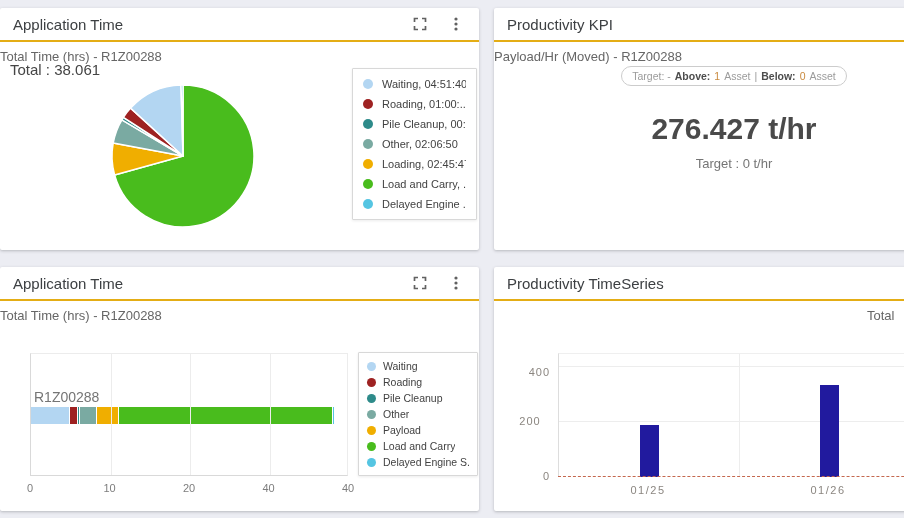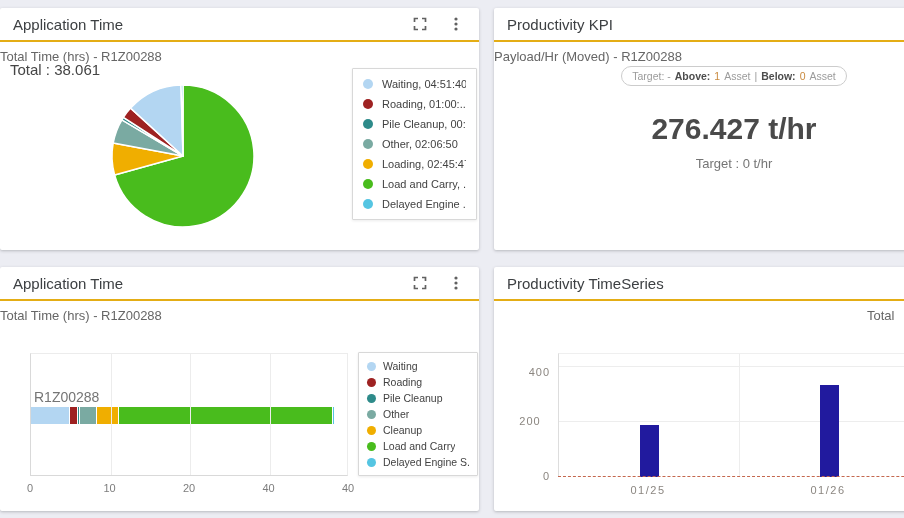--- a/index.html
+++ b/index.html
@@ -187,21 +187,21 @@
       <div class="lrow sm">
         <span class="dot sm" style="background: rgb(46, 139, 138);"></span>
         <span class="ltext sm">Pile Cleanup</span>
       </div>
       <div class="lrow sm">
         <span class="dot sm" style="background: rgb(122, 170, 162);"></span>
         <span class="ltext sm">Other</span>
       </div>
       <div class="lrow sm">
         <span class="dot sm" style="background: rgb(240, 174, 0);"></span>
-        <span class="ltext sm">Cleanup</span>
+        <span class="ltext sm">Payload</span>
       </div>
       <div class="lrow sm">
         <span class="dot sm" style="background: rgb(73, 188, 29);"></span>
         <span class="ltext sm">Load and Carry</span>
       </div>
       <div class="lrow sm">
         <span class="dot sm" style="background: rgb(85, 197, 226);"></span>
         <span class="ltext sm">Delayed Engine S...</span>
       </div>
     </div>

